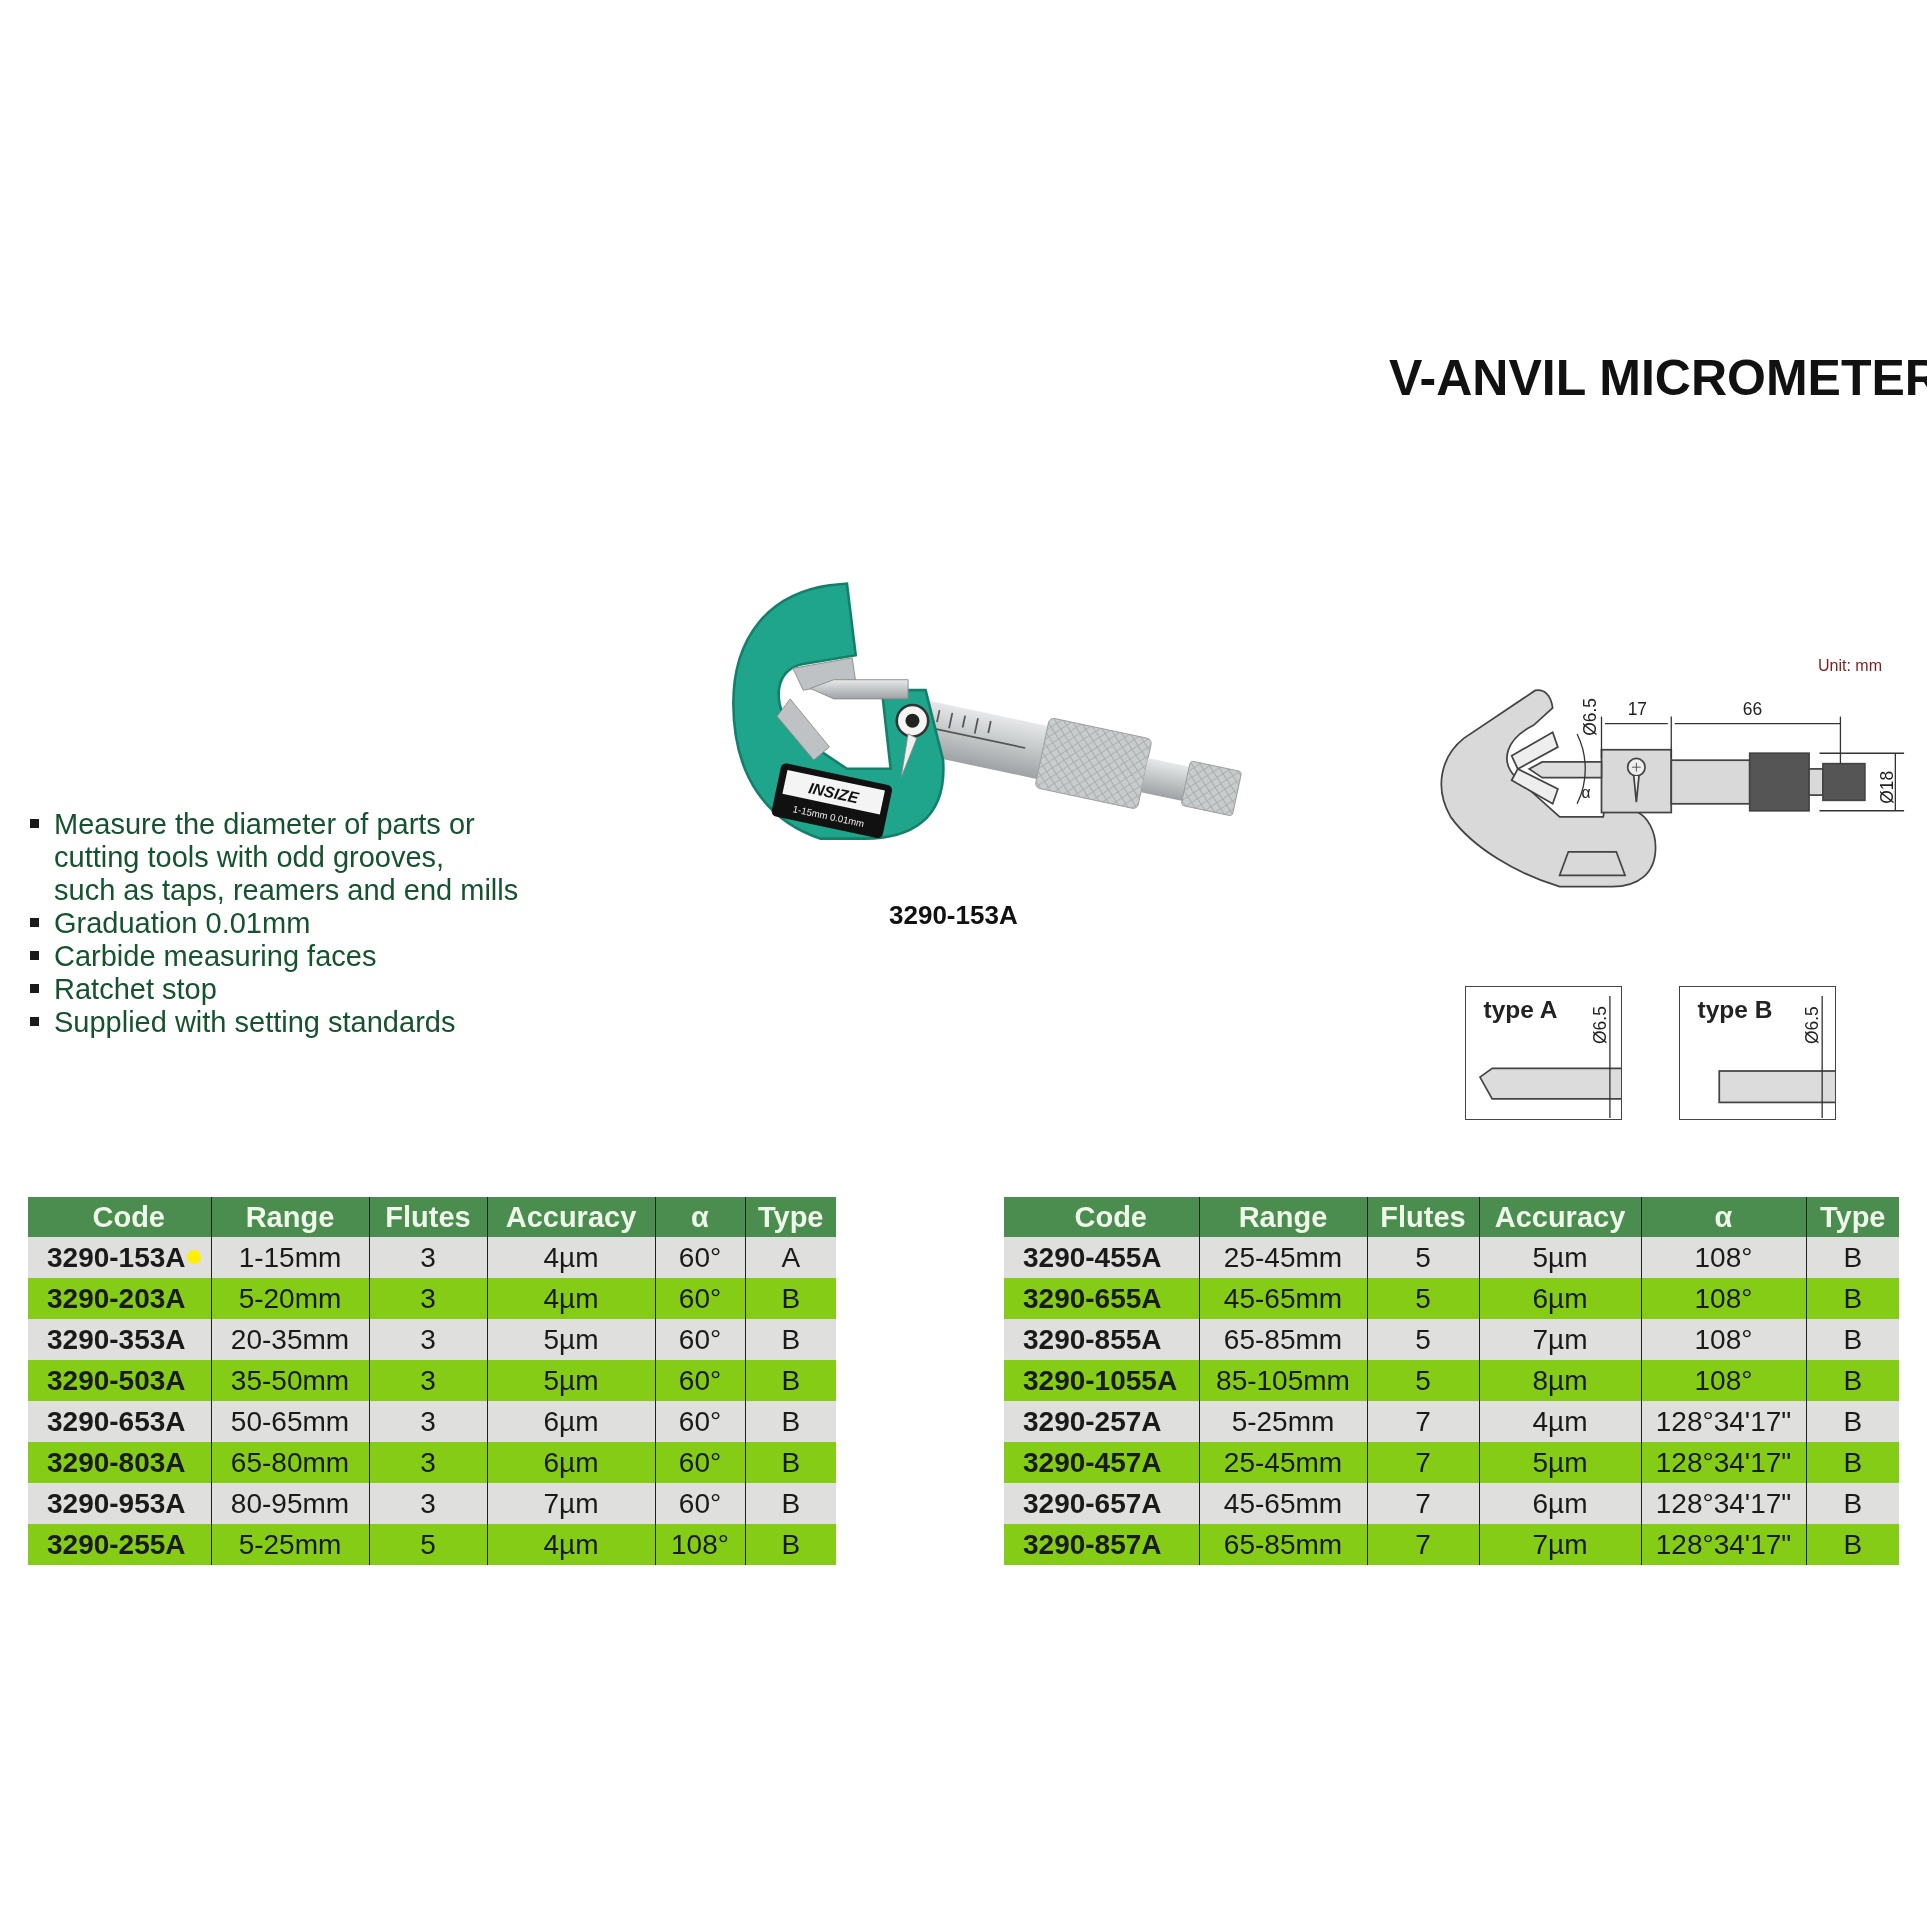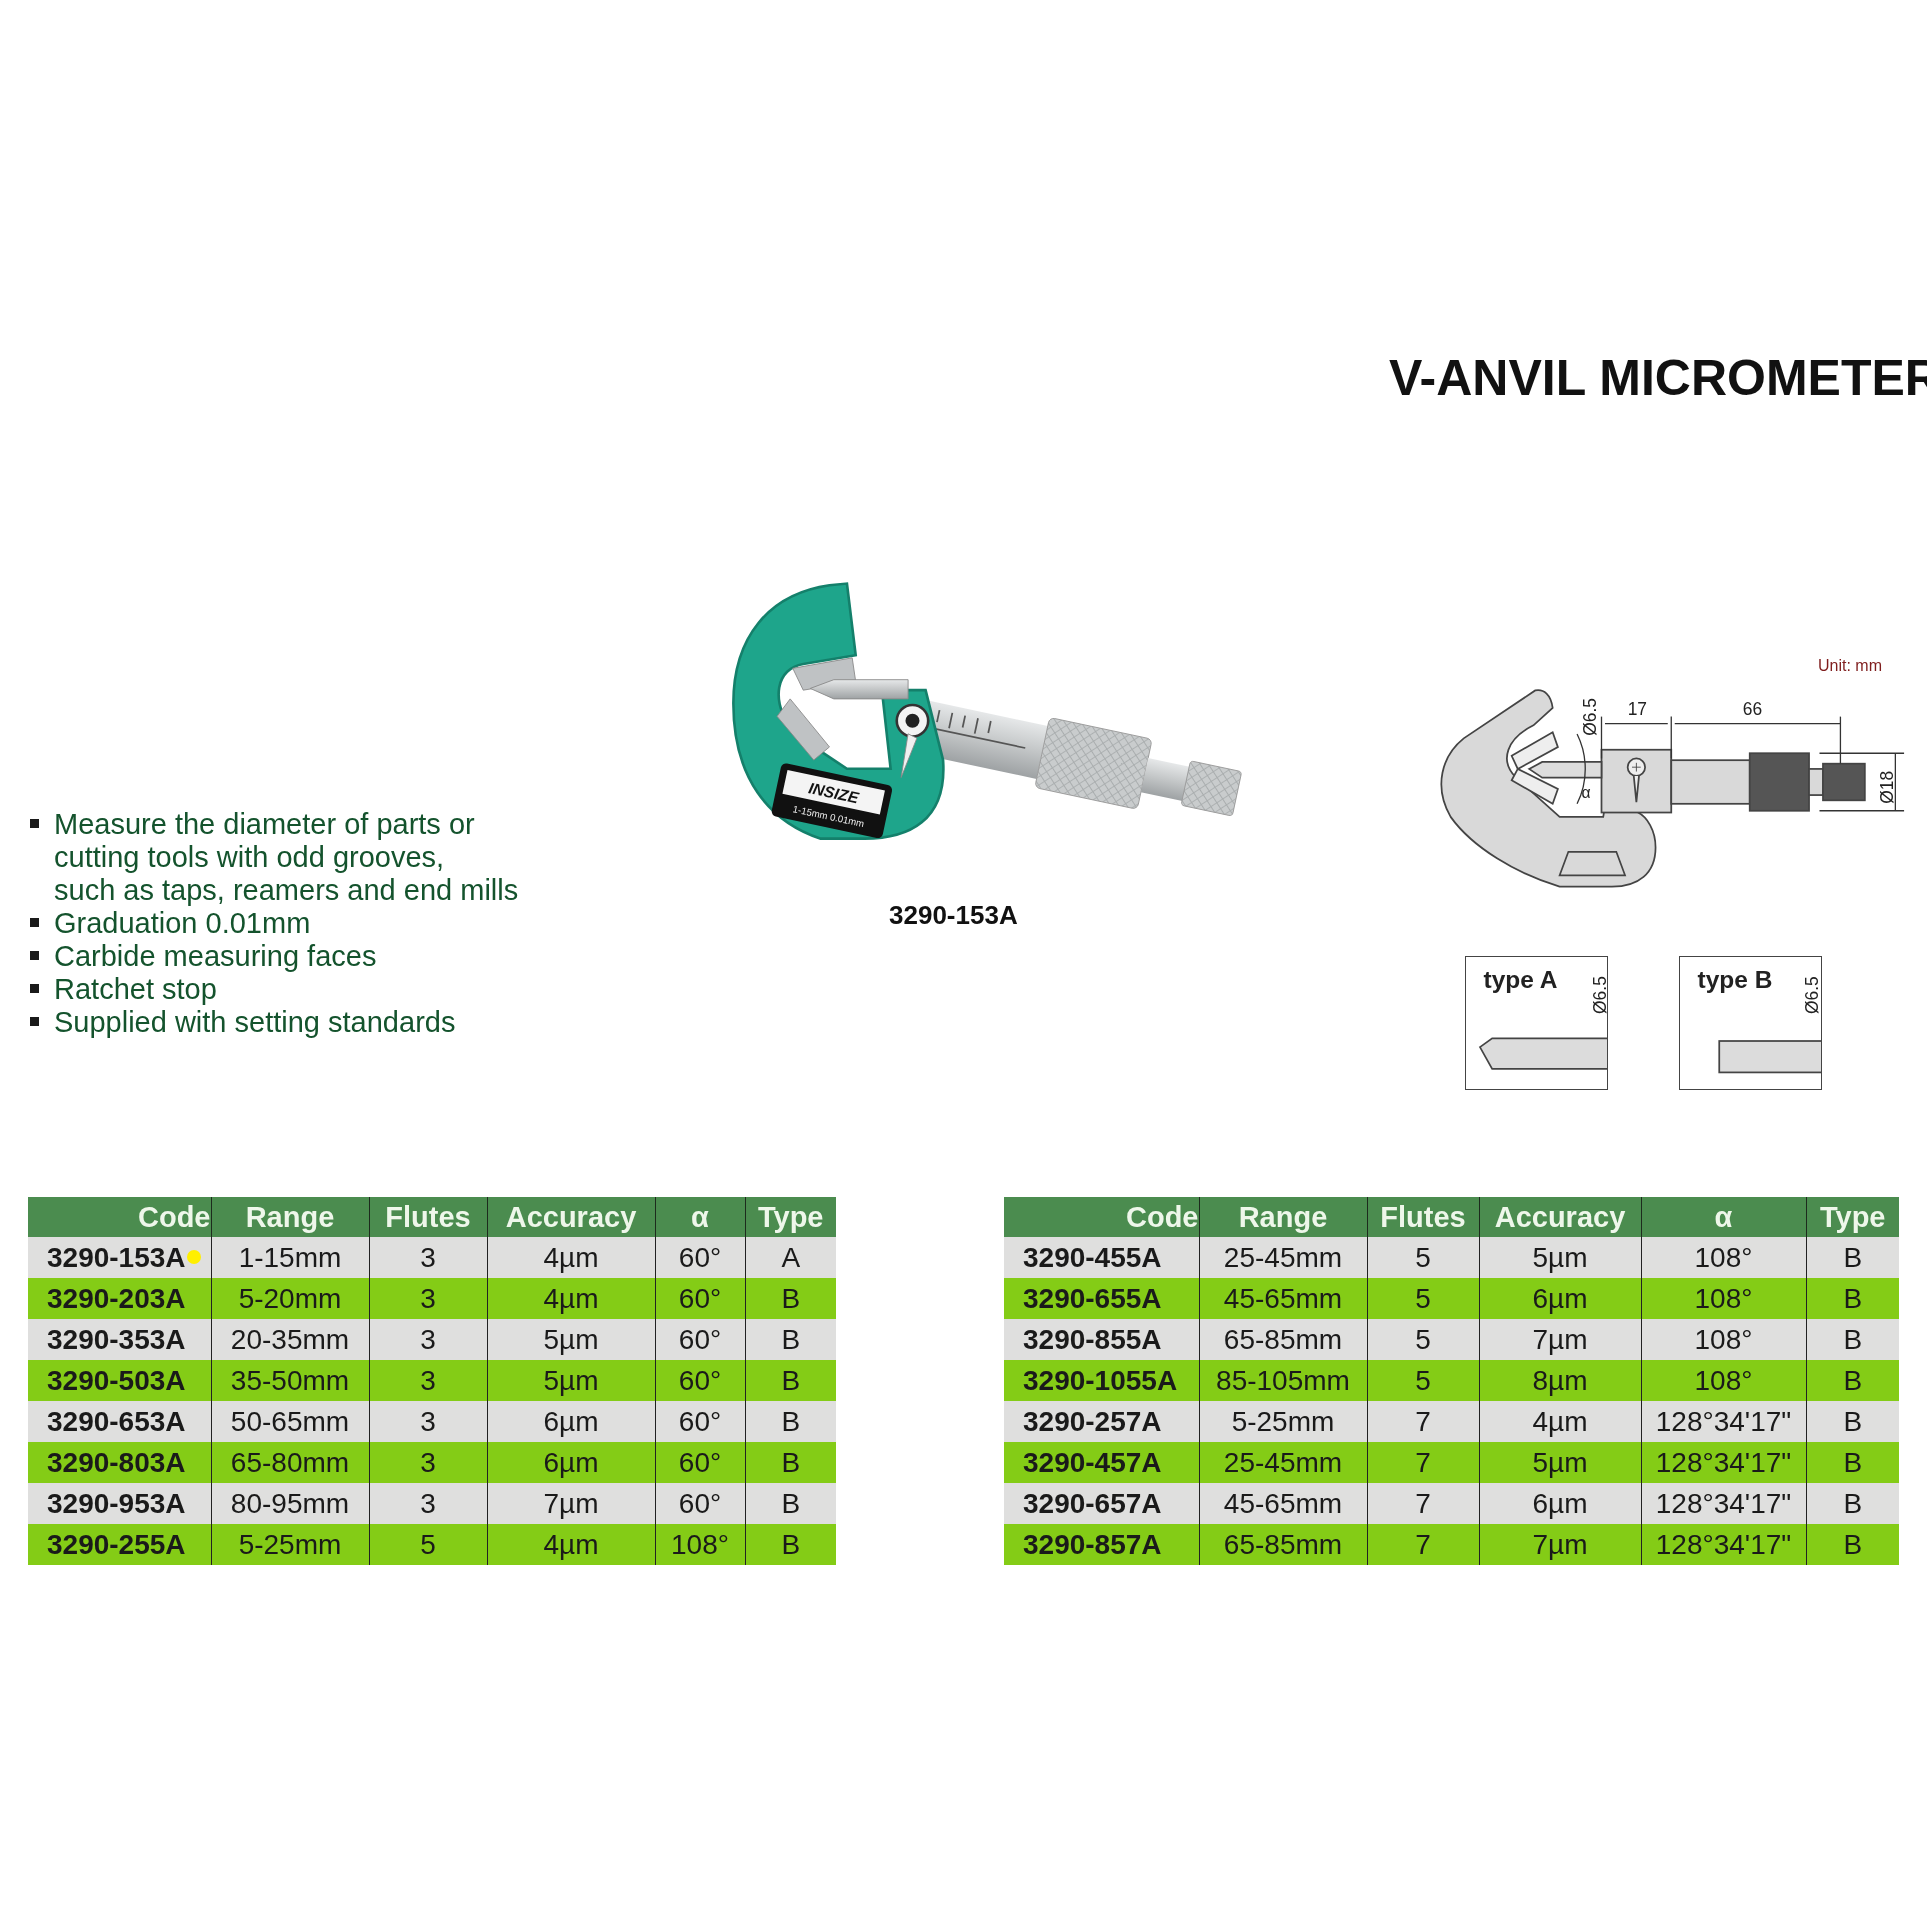--- a/index.html
+++ b/index.html
@@ -21,35 +21,35 @@
     content: ""; position: absolute; left: 1.7px; top: 10.5px;
     width: 9.6px; height: 9.6px; background: #1a1a1a;
   }
   .photo { position: absolute; left: 646px; top: 559px; width: 664px; height: 306px; }
   .photo-caption {
     position: absolute; left: 889px; top: 900px; font-size: 26px; font-weight: bold; color: #111;
   }
   .unit-label { position: absolute; left: 1818px; top: 657px; font-size: 16px; color: #7f1d1d; }
   .drawing { position: absolute; left: 1437px; top: 673px; width: 472px; height: 218px; }
   .type-box {
-    position: absolute; top: 956px; width: 143px; height: 134px;
+    position: absolute; top: 986px; width: 157px; height: 134px;
     border: 1.7px solid #444; box-sizing: border-box; background: #fff; overflow: hidden;
   }
   .type-box .tlabel {
     position: absolute; left: 17.5px; top: 8.7px; font-size: 24.5px; font-weight: bold; color: #222;
   }
   .type-box svg { position: absolute; left: 0; top: 0; }
   .spec-table {
     position: absolute; top: 1197px; border-collapse: collapse; table-layout: fixed;
   }
   .spec-table th {
     background: #4b8c4f; color: #eef7ea; font-size: 29px; font-weight: bold;
     height: 40px; padding: 0; text-align: center; border-left: 1.7px solid #1d2b1d;
   }
-  .spec-table th:first-child { border-left: none; text-align: right; padding-left: 19px; }
+  .spec-table th:first-child { border-left: none; text-align: center; padding-left: 19px; }
   .spec-table td {
     font-size: 28px; height: 41px; padding: 0; text-align: center;
     border-left: 1.7px solid #222; color: #1a1a1a;
   }
   .spec-table td:first-child {
     border-left: none; text-align: left; padding-left: 19px; font-weight: bold; font-size: 28px;
   }
   .spec-table tr.odd td { background: #dfdfde; }
   .spec-table tr.even td { background: #84cc16; }
   .marker {

